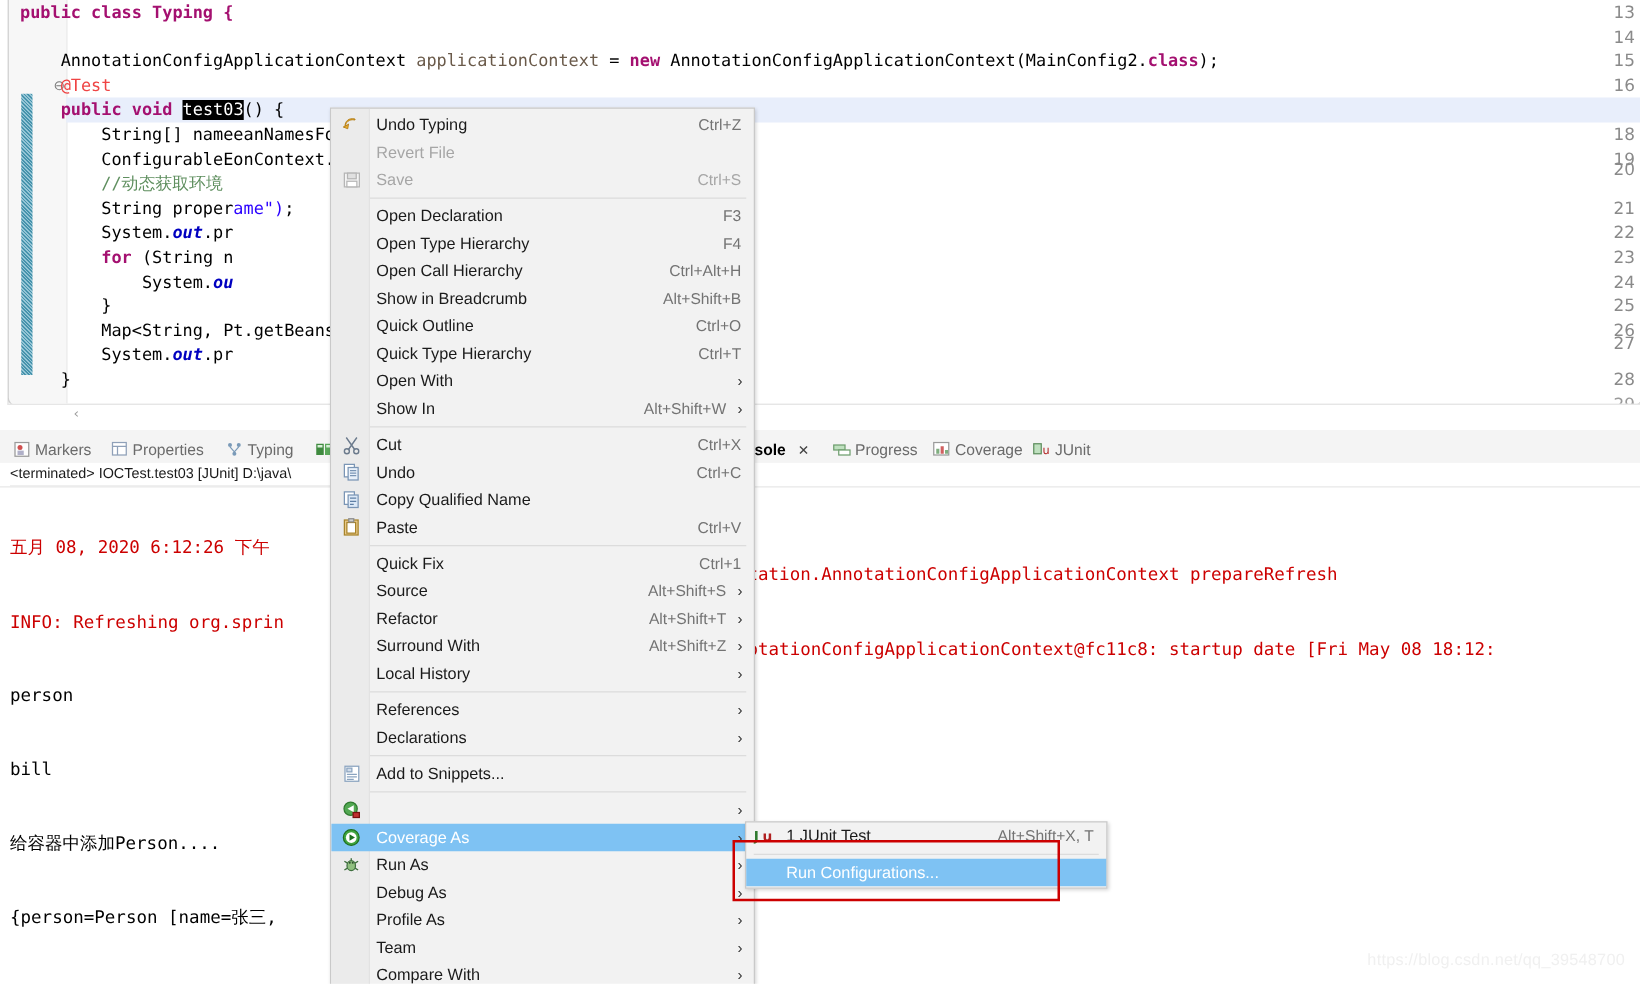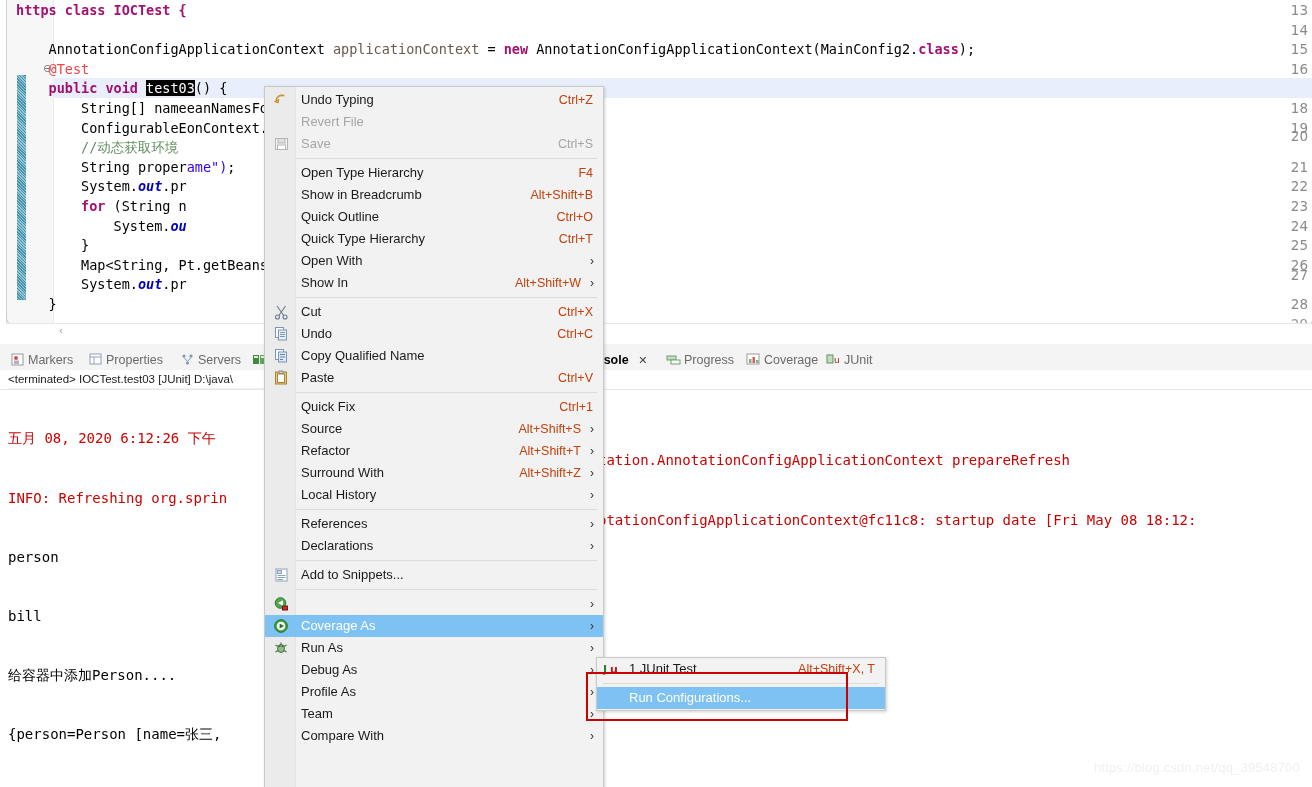--- a/index.html
+++ b/index.html
@@ -130,21 +130,21 @@
   }
   .mi{
     position:relative;height:22px;line-height:22px;
     padding-left:36px;padding-right:10px;
     white-space:nowrap;
   }
   .mi.sel{background:#7ec2f3;}
   .mi .lbl{display:inline-block;}
   .mi .acc{
     position:absolute;right:22px;top:0;height:22px;line-height:22px;
-    color:#c2410c;font-size:12.5px;
+    color:#737373;font-size:12.5px;
   }
   .mi .acc.noarrow{right:10px;}
   .mi .arrow{
     position:absolute;right:9px;top:0;height:22px;line-height:22px;
     font-size:12px;color:#333;
   }
   .mi.disabled .lbl,.mi.disabled .acc{color:#a6a6a6;}
   .mi .ico{
     position:absolute;left:8px;top:3px;width:17px;height:16px;
   }
@@ -205,21 +205,21 @@
       <div class="lnum" style="top:266px">27</div>
       <div class="lnum" style="top:295px">28</div>
       <div class="lnum" style="top:314.6px;color:#9a9a9a">29</div>
 
       <div class="fold" style="top:63px">⊖</div>
 
       
       <div class="cline hl" style="top:78px"></div>
 
       
-      <div class="ctext" style="top:1px"><span class="kw">https class IOCTest {</span></div>
+      <div class="ctext" style="top:1px"><span class="kw">public class Typing {</span></div>
 
       <div class="ctext" style="top:40.2px"><span class="plain">    AnnotationConfigApplicationContext </span><span class="param">applicationContext</span><span class="plain"> = </span><span class="kw">new</span><span class="plain"> AnnotationConfigApplicationContext(MainConfig2.</span><span class="kw">class</span><span class="plain">);</span></div>
 
       <div class="ctext" style="top:59.8px;color:#ef4444"><span>    @Test</span></div>
 
       <div class="ctext" style="top:79.4px"><span class="plain">    </span><span class="kw">public void </span><span class="sel">test03</span><span class="plain">() {</span></div>
 
       <div class="ctext" style="top:99px"><span class="plain">        String[] name</span><span class="plain">eanNamesForType(Person.</span><span class="kw">class</span><span class="plain">);</span></div>
 
       <div class="ctext" style="top:118.6px"><span class="plain">        ConfigurableE</span><span class="plain">onContext.getEnvironment();</span></div>
@@ -277,21 +277,21 @@
     </div>
 
     <div class="tab" style="left:180px">
       <span class="tabicon">
         <svg width="15" height="13" viewBox="0 0 15 13">
             <circle cx="4" cy="3" r="1.6" fill="#7a9ab8"></circle>
             <circle cx="11" cy="3" r="1.6" fill="#7a9ab8"></circle>
             <circle cx="7.5" cy="10" r="1.6" fill="#7a9ab8"></circle>
             <path d="M4 4.5 L7.5 8.5 L11 4.5" stroke="#7a9ab8" fill="none"></path>
           </svg>
-      </span><span>Servers</span>
+      </span><span>Typing</span>
     </div>
 
     <div class="tab" style="left:252px">
       <span class="tabicon">
         <svg width="15" height="13" viewBox="0 0 15 13">
             <rect x="1" y="2" width="6" height="9" fill="#3f8a3f"></rect>
             <rect x="8" y="2" width="6" height="9" fill="#5aa85a"></rect>
             <rect x="2" y="3" width="4" height="2" fill="#d8f0d8"></rect>
             <rect x="9" y="3" width="4" height="2" fill="#d8f0d8"></rect>
           </svg>
@@ -382,22 +382,30 @@
           <rect x="4.5" y="9" width="8" height="4.5" fill="#ffffff" stroke="#b5b5b5"></rect>
         </svg>
     </span>
     <span class="lbl">Save</span>
     <span class="acc noarrow">Ctrl+S</span>
   </div>
 
   <div class="msep"></div>
 
   <div class="mi">
+    <span class="lbl">Open Declaration</span>
+    <span class="acc noarrow">F3</span>
+  </div>
+  <div class="mi">
     <span class="lbl">Open Type Hierarchy</span>
     <span class="acc noarrow">F4</span>
+  </div>
+  <div class="mi">
+    <span class="lbl">Open Call Hierarchy</span>
+    <span class="acc noarrow">Ctrl+Alt+H</span>
   </div>
   <div class="mi">
     <span class="lbl">Show in Breadcrumb</span>
     <span class="acc noarrow">Alt+Shift+B</span>
   </div>
   <div class="mi">
     <span class="lbl">Quick Outline</span>
     <span class="acc noarrow">Ctrl+O</span>
   </div>
   <div class="mi">

